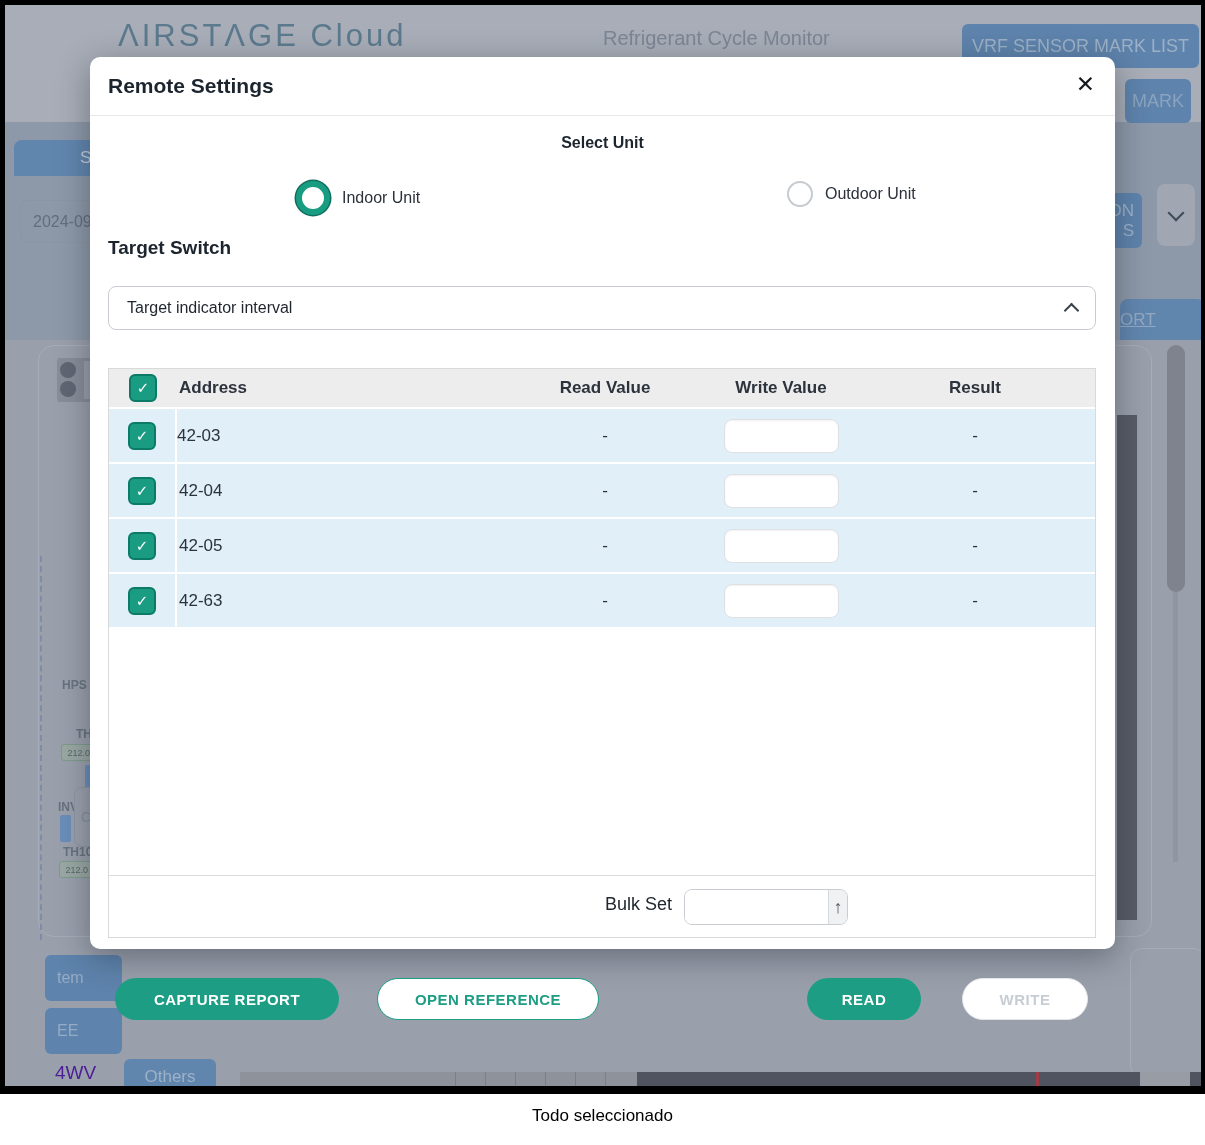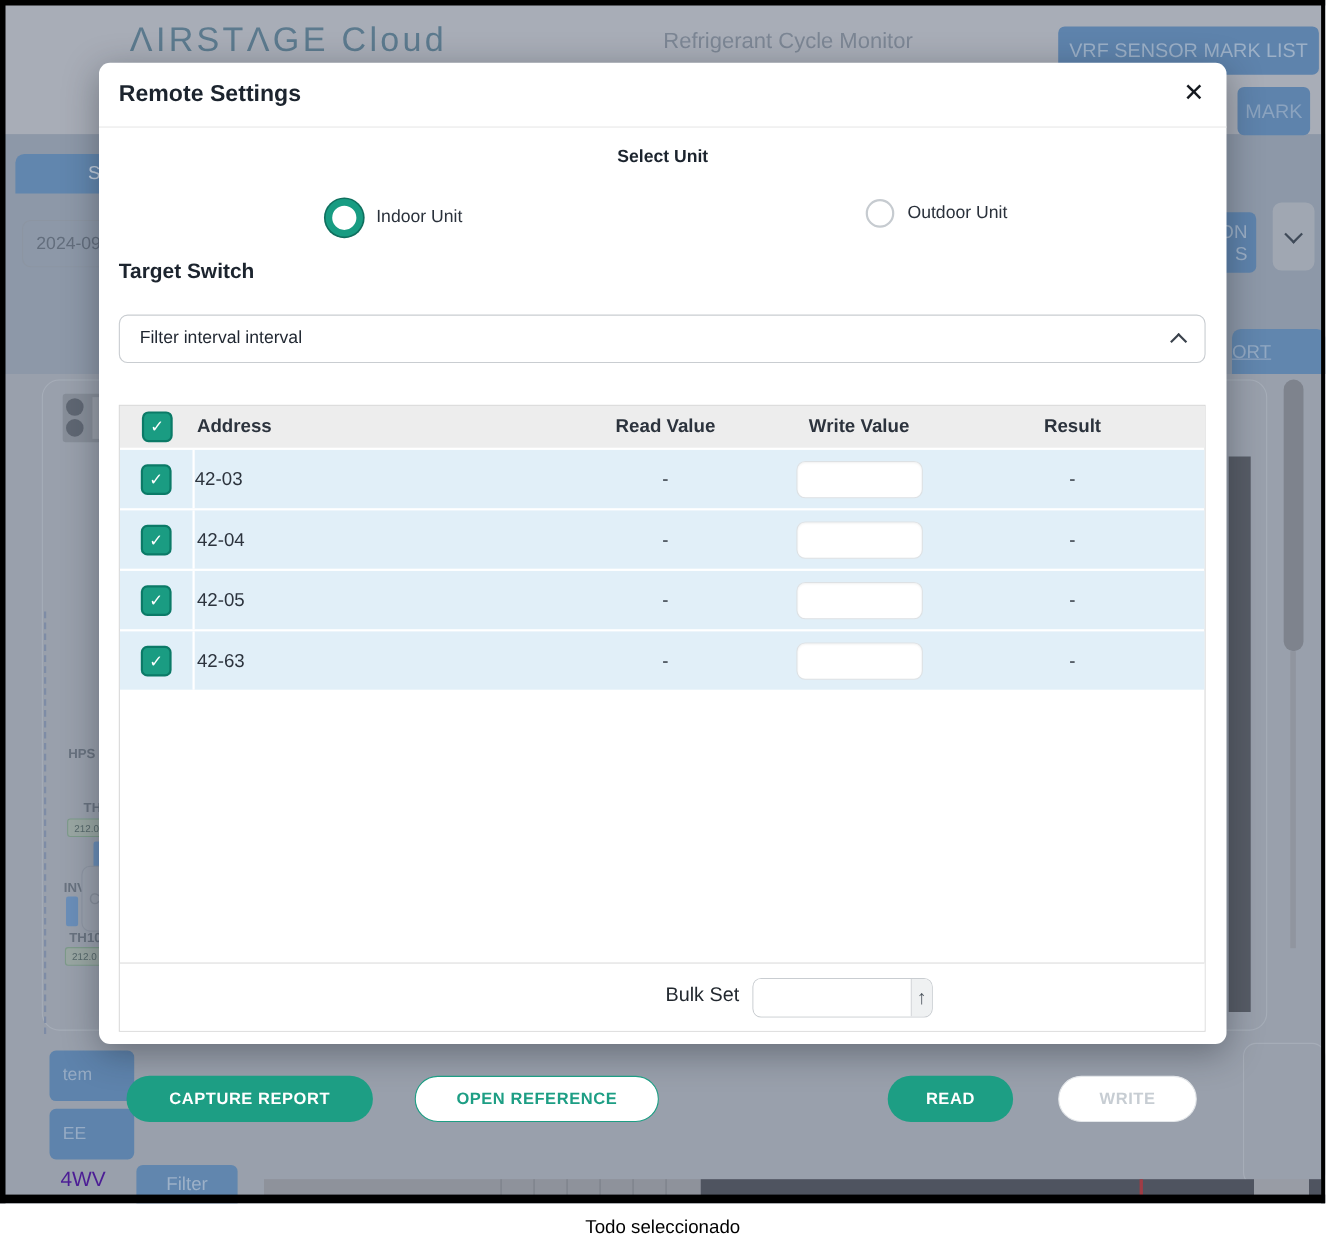--- a/index.html
+++ b/index.html
@@ -107,21 +107,21 @@
   <div class="abs diag-label" style="left:63px;top:845px;">TH10</div>
   <div class="abs badge" style="left:59px;top:861px;">212.0 °F</div>
 
   <div class="abs dim-btn" style="left:45px;top:955px;width:77px;height:46px;font-size:16px;justify-content:flex-start;padding-left:12px;color:#96abc4;">
     <span>tem</span>
   </div>
   <div class="abs dim-btn" style="left:45px;top:1008px;width:77px;height:46px;font-size:16px;justify-content:flex-start;padding-left:12px;color:#96abc4;">
     <span>EE</span>
   </div>
   <div class="abs" style="left:55px;top:1062px;font-size:19px;color:#4c1d95;">4WV</div>
-  <div class="abs dim-btn" style="left:124px;top:1059px;width:92px;height:35px;font-size:17px;border-radius:6px 6px 0 0;background:#6186ae;color:#9db1c8;">Filter</div>
+  <div class="abs dim-btn" style="left:124px;top:1059px;width:92px;height:35px;font-size:17px;border-radius:6px 6px 0 0;background:#6186ae;color:#9db1c8;">Others</div>
 
   <div class="abs" style="left:1117px;top:415px;width:20px;height:505px;background:#575c66;"></div>
   <div class="abs" style="left:1167px;top:345px;width:18px;height:247px;background:#7e838d;border-radius:9px;"></div>
   <div class="abs" style="left:1173px;top:592px;width:5px;height:270px;background:#90959f;"></div>
   <div class="abs card-outline" style="left:1130px;top:948px;width:75px;height:130px;border-radius:12px;"></div>
 
   <div class="abs" style="left:240px;top:1072px;width:397px;height:15px;background:#8e929b;">
     <div class="abs" style="left:215px;top:0;width:1px;height:15px;background:#7a7f88;"></div>
     <div class="abs" style="left:245px;top:0;width:1px;height:15px;background:#7a7f88;"></div>
     <div class="abs" style="left:275px;top:0;width:1px;height:15px;background:#7a7f88;"></div>
@@ -146,21 +146,21 @@
       <span class="radio-lbl">Indoor Unit</span>
     </div>
     <div class="abs" style="left:697px;top:124px;display:flex;align-items:center;gap:12px;">
       <span class="radio-off"></span>
       <span class="radio-lbl">Outdoor Unit</span>
     </div>
 
     <div class="abs tgt-heading">Target Switch</div>
 
     <div class="abs dropdown">
-      <span>Filter interval interval</span>
+      <span>Target indicator interval</span>
       <span class="chev-up"></span>
     </div>
 
     <div class="abs table">
       <div class="tgrid thead">
         <div class="chkwrap">
           <span class="chk">✓</span>
         </div>
         <div style="padding-left:2px;">Address</div>
         <div class="cell-c">Read Value</div>

